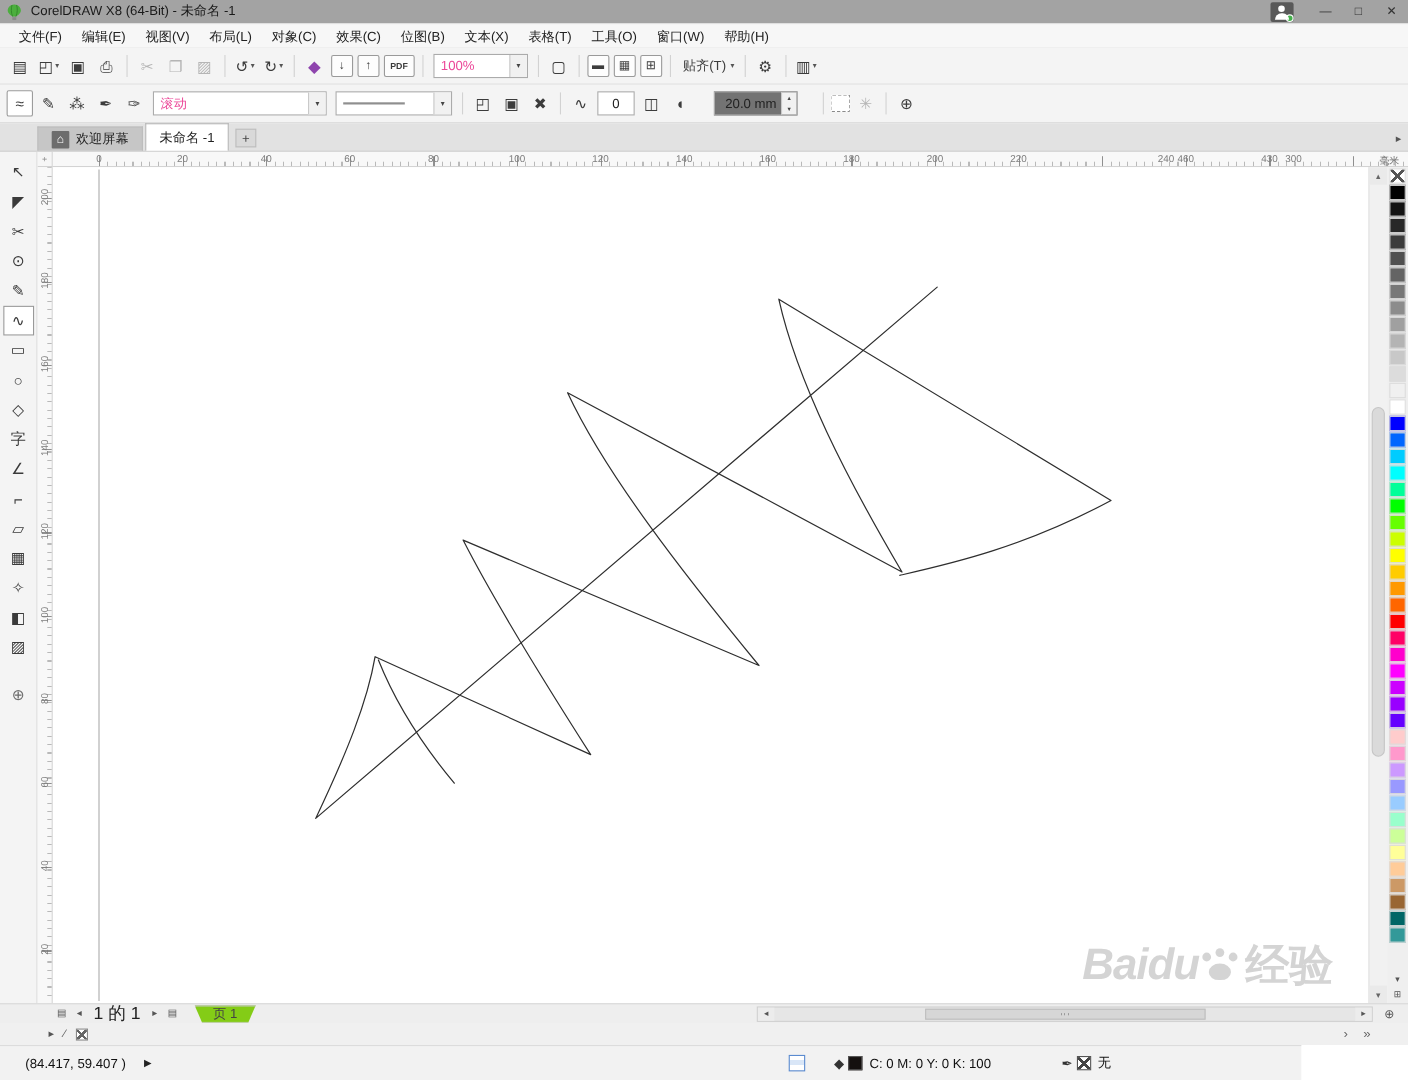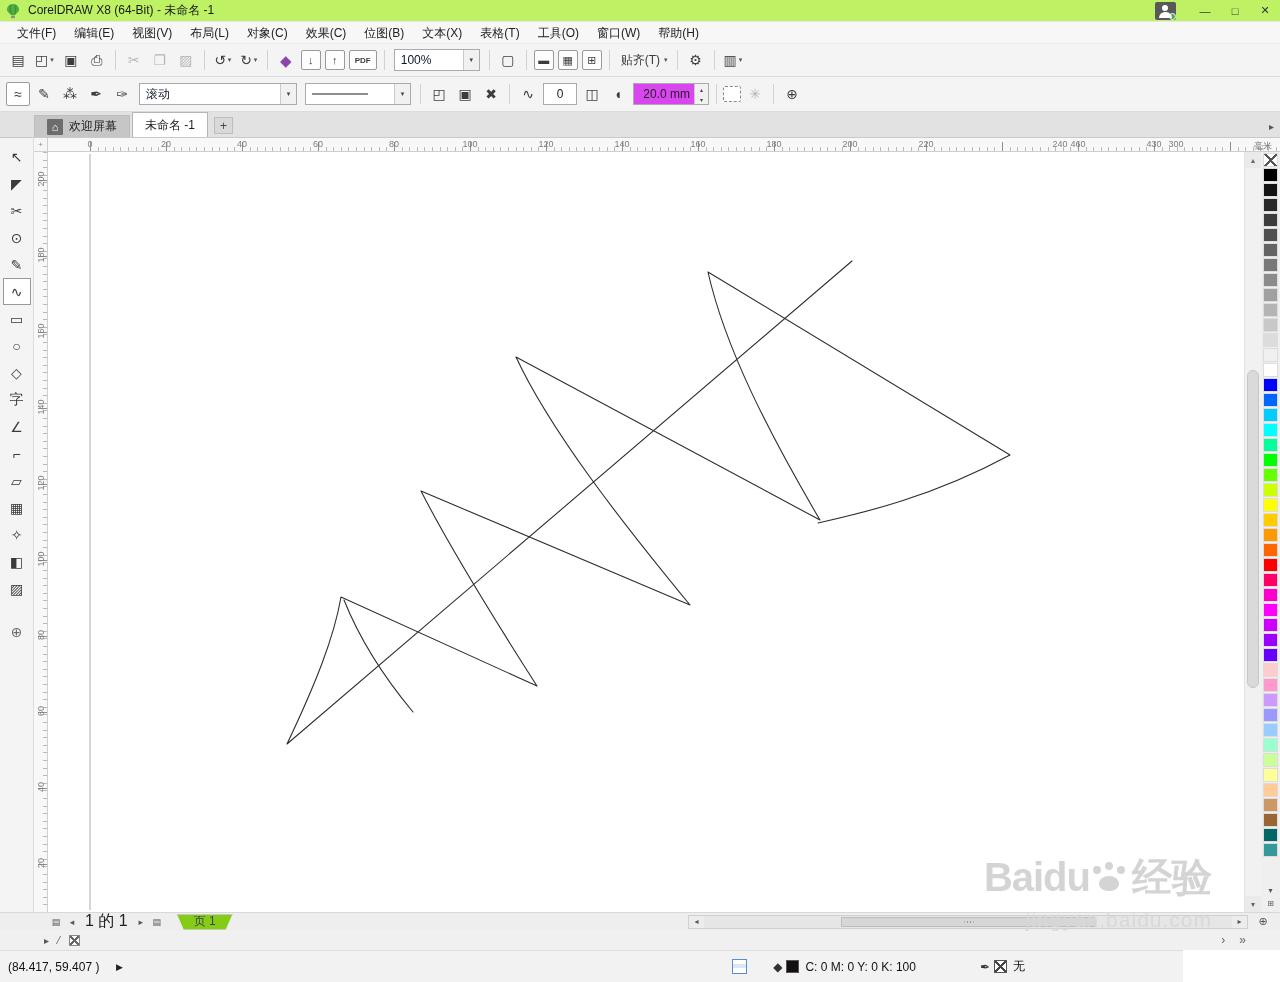--- a/index.html
+++ b/index.html
@@ -1,19 +1,19 @@
 <!DOCTYPE html>
 <html><head>
 <meta charset="utf-8">
 <style>
   *{margin:0;padding:0;box-sizing:border-box;font-family:"Liberation Sans","DejaVu Sans",sans-serif}
   html,body{width:1280px;height:982px;overflow:hidden;background:#fff;font-size:12px;color:#222;position:relative}
 
   
-  .titlebar{position:absolute;left:0;top:0;width:1280px;height:22px;background:#bef264;border-bottom:1px solid #e6e6e6;display:flex;align-items:center;padding-left:6px}
+  .titlebar{position:absolute;left:0;top:0;width:1280px;height:22px;background:#a3a3a3;border-bottom:1px solid #e6e6e6;display:flex;align-items:center;padding-left:6px}
   .app-logo{width:16px;height:16px;margin-right:6px;display:flex;align-items:center}
   .title-text{font-size:12px;color:#1a1a1a}
   .win-controls{margin-left:auto;display:flex;align-items:center;height:100%}
   .avatar{width:21px;height:18px;background:#595959;border-radius:2px;position:relative;margin-right:14px}
   .avatar::before{content:"";position:absolute;left:7px;top:3px;width:6px;height:6px;border-radius:50%;background:#fff}
   .avatar::after{content:"";position:absolute;left:4px;top:10px;width:13px;height:6px;border-radius:6px 6px 0 0;background:#fff}
   .av-dot{position:absolute;right:0;bottom:0;width:7px;height:7px;background:#43b14b;border:1px solid #fff;border-radius:50%}
   .wbtn{width:30px;height:100%;display:flex;align-items:center;justify-content:center;font-size:11px;color:#333}
 
   
@@ -29,25 +29,25 @@
   .btn .lbl{font-size:12px;padding:0 2px}
   .btn.gray{color:#b5b5b5}
   .btn.accent{color:#8e44ad;font-size:15px}
   .btn.active{background:#fff;border:1px solid #9c9c9c}
   .btn.boxed{border:1px solid #9a9a9a;min-width:20px;height:20px;font-size:11px;margin:0 2px;background:#fdfdfd}
   .btn.boxed .lbl{font-size:8px;font-weight:bold;letter-spacing:0}
   .btn.dashbox{width:18px;height:16px;min-width:18px;border:1px dashed #8a8a8a;background:#fff}
   .arrow{font-size:7px;color:#555;margin-left:2px}
   .sep{width:1px;height:20px;background:#d2d2d2;margin:0 5px;flex:none}
   .combo{display:flex;align-items:stretch;height:22px;background:#fff;border:1px solid #abababa8;border-color:#ababab;margin:0 4px;flex:none}
-  .combo .val{flex:1;display:flex;align-items:center;padding:0 6px;font-size:12px;color:#0f172a;overflow:hidden}
+  .combo .val{flex:1;display:flex;align-items:center;padding:0 6px;font-size:12px;color:#ec4899;overflow:hidden}
   .combo .drop{width:16px;border-left:1px solid #c9c9c9;background:#f1f1f1;display:flex;align-items:center;justify-content:center;font-size:7px;color:#444}
   .line-sample{width:56px;height:2px;background:#8f8f8f}
   .tbinput{height:22px;background:#fff;border:1px solid #ababab;display:flex;align-items:center;justify-content:center;margin:0 2px;font-size:12px;flex:none}
-  .spinbox{display:flex;align-items:stretch;height:22px;background:#d946ef;border:1px solid #ababab;margin:0 2px;flex:none}
+  .spinbox{display:flex;align-items:stretch;height:22px;background:#737373;border:1px solid #ababab;margin:0 18px;flex:none}
   .spinval{display:flex;align-items:center;justify-content:flex-end;padding:0 4px;font-size:12px}
   .spinarrows{display:flex;flex-direction:column;width:14px;border-left:1px solid #c9c9c9;background:#f1f1f1}
   .sa{flex:1;display:flex;align-items:center;justify-content:center;font-size:6px;color:#444}
 
   
   .tabbar{position:absolute;left:0;top:112px;width:1280px;height:26px;background:#e2e2e2;border-bottom:1px solid #c9c9c9;display:flex;align-items:flex-end;padding-left:34px}
   .tab{height:22px;display:flex;align-items:center;padding:0 12px;font-size:12px;background:#cfcfcf;border:1px solid #bdbdbd;border-bottom:none;margin-right:2px;color:#222}
   .tab.welcome{background:#c6c6c6}
   .home-ico{background:#6d6d6d;color:#fff;width:16px;height:16px;display:flex;align-items:center;justify-content:center;margin-right:6px;font-size:11px;border-radius:1px}
   .tab.active{background:#fff;height:25px;border-color:#b5b5b5}
@@ -103,36 +103,36 @@
 
   
   .hintrow{position:absolute;left:0;top:930px;width:1280px;height:20px;background:#f0f0f0;display:flex;align-items:center;padding-left:44px;color:#9a9a9a}
   .mini{font-size:10px;color:#555;margin-right:9px}
   .mini-swatch{width:11px;height:11px;border:1px solid #888;background-color:#fff;background-image:linear-gradient(45deg,transparent 42%,#666 42%,#666 58%,transparent 58%),linear-gradient(135deg,transparent 42%,#666 42%,#666 58%,transparent 58%);margin-right:9px}
   .hint-text{position:absolute;left:50%;transform:translateX(-50%);font-style:italic;font-size:12px;color:#ababab;white-space:nowrap}
   .hr-right{margin-left:auto;margin-right:14px;color:#666;font-size:12px}
   .hr-right2{margin-right:34px;color:#666;font-size:12px}
 
   
-  .statusbar{position:absolute;left:0;top:950px;width:1183px;height:32px;background:#f2f2f2;border-top:1px solid #dcdcdc;display:flex;align-items:center;padding:0 8px;font-size:12px;color:#111}
+  .statusbar{position:absolute;left:0;top:950px;width:1183px;height:32px;background:#f2f2f2;border-top:1px solid #dcdcdc;display:flex;align-items:center;padding:0 23px;font-size:12px;color:#111}
   .coords{min-width:104px}
   .sb-play{font-size:9px;color:#222;margin-left:4px}
   .sb-spacer{flex:1}
   .doc-icon{width:15px;height:15px;border:1px solid #5b8bd0;background:linear-gradient(to bottom,#fff 0 4px,#d9e6f7 4px 8px,#fff 8px);margin-right:26px}
   .sb-ico{font-size:12px;color:#333;margin-right:4px}
   .sb-swatch{width:13px;height:13px;border:1px solid #555;margin-right:6px;flex:none}
   .sb-swatch.black{background:#14100f}
   .sb-swatch.nonesw{background-color:#fff;background-image:linear-gradient(45deg,transparent 42%,#444 42%,#444 58%,transparent 58%),linear-gradient(135deg,transparent 42%,#444 42%,#444 58%,transparent 58%)}
   .sb-gap{width:64px}
   .sb-end{width:150px}
 
   
   .watermark{position:absolute;right:68px;top:850px;z-index:40;pointer-events:none;opacity:.95}
   .wm-line1{display:flex;align-items:center;justify-content:flex-end;font-size:40px;font-weight:bold;color:#d2d2d2}
-  .wm-baidu{letter-spacing:-1px}
+  .wm-baidu{font-style:italic;letter-spacing:-1px}
   .wm-cn{margin-left:4px}
   .paw{position:relative;width:34px;height:32px;display:inline-block;margin:0 2px}
   .paw::before{content:"";position:absolute;left:7px;top:14px;width:20px;height:15px;background:#d2d2d2;border-radius:50% 50% 46% 46%}
   .paw::after{content:"";position:absolute;left:1px;top:4px;width:8px;height:8px;border-radius:50%;background:#d2d2d2;box-shadow:12px -4px 0 #d2d2d2,24px 0 0 #d2d2d2}
   .wm-line2{font-size:21px;color:#d8d8d8;text-align:right;margin-top:3px;letter-spacing:1px}
 </style>
 </head>
 <body>
 
 <div class="titlebar">
@@ -490,14 +490,13 @@
   <span>无</span>
   <div class="sb-end"></div>
 </div>
 
 <div class="watermark">
   <div class="wm-line1">
     <span class="wm-baidu">Baidu</span>
     <span class="paw"></span>
     <span class="wm-cn">经验</span>
   </div>
-  <div class="wm-line2">jingyan.baidu.com</div>
 </div>
 
 </body></html>

